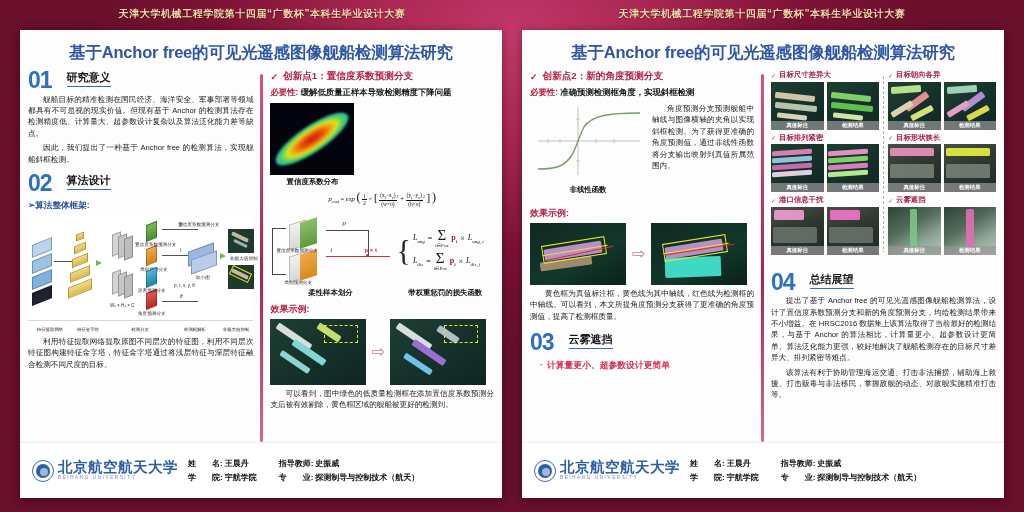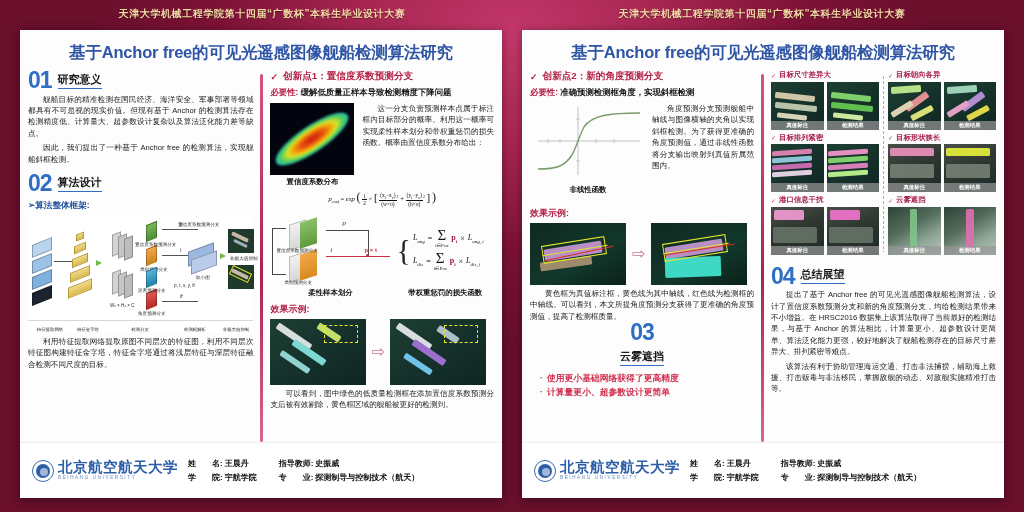--- a/index.html
+++ b/index.html
@@ -51,21 +51,21 @@
     background: linear-gradient(180deg, #d4557f, #a92252 55%, #d9668b);
     border-radius: 2px; flex: 0 0 auto;
   }
   .dotdiv {
     width: 1px; margin: 6px 4px;
     background-image: linear-gradient(#b0b0b0 55%, transparent 0);
     background-size: 1px 5px; flex: 0 0 auto;
   }
 
   
-  .sec { display: flex; align-items: center; gap: 6px; margin-bottom: 3px; }
+  .sec { display: flex; align-items: flex-start; gap: 15px; margin-bottom: 3px; }
   .sec .num {
     color: #2e6fc4; font-size: 23px; font-weight: bold;
     line-height: .9; letter-spacing: -1px;
   }
   .sec .nm {
     color: #17181a; font-size: 11px; font-weight: bold;
     border-bottom: 1.6px solid #2e6fc4; padding-bottom: 1px;
   }
 
   .body-t {
@@ -337,23 +337,20 @@
           <span class="k">必要性:</span>
           <span class="v">缓解低质量正样本导致检测精度下降问题</span>
         </div>
 
         <div style="display:flex; gap:8px; align-items:flex-start;">
           <div>
             <div class="heat">
               <div class="blob"></div>
             </div>
             <div class="cap">置信度系数分布</div>
-          </div>
-          <div style="flex:1;">
-            <div class="body-t" style="margin-top:0;">这一分支负责预测样本点属于标注框内目标部分的概率。利用这一概率可实现柔性样本划分和带权重惩罚的损失函数。概率由置信度系数分布给出：</div>
           </div>
         </div>
 
         <div class="gform">
           <span style="font-style:italic;">p<sub style="font-size:4px;">conf</sub></span> =
           <span style="font-style:italic;">exp</span>
           <span style="font-size:12px;">(</span>
           <span style="display:inline-block; vertical-align:middle;">
             <span class="frac"><span class="top">1</span><span>2</span></span>
           </span>
@@ -528,26 +525,25 @@
           <div class="photo dark" style="width:96px; height:62px;">
             <div class="ship" style="left:14px; top:20px; width:58px; height:12px; background:#b78fc4; transform:rotate(-9deg);"></div>
             <div class="ship" style="left:14px; top:34px; width:56px; height:20px; background:#3fd8c4; transform:rotate(-2deg);"></div>
             <div class="bx" style="left:12px; top:16px; width:64px; height:18px; transform:rotate(-9deg);"></div>
             <div style="position:absolute; left:12px; top:25px; width:66px; height:1px; background:#e8e82c; transform:rotate(-9deg);"></div>
             <div style="position:absolute; left:14px; top:26px; width:70px; height:1px; background:#e02a2a; transform:rotate(-9deg);"></div>
           </div>
         </div>
         <div class="body-t">黄色框为真值标注框，黄色线为其中轴线，红色线为检测框的中轴线。可以看到，本文所提角度预测分支获得了更准确的角度预测值，提高了检测框质量。</div>
 
-        <div class="sec" style="flex-direction:column;">
+        <div class="sec" style="margin-top:10px;">
           <span class="num">03</span>
           <span class="nm">云雾遮挡</span>
         </div>
         <ul class="bullets">
-          <li>使用更小基础网络获得了更高精度</li>
           <li>计算量更小、超参数设计更简单</li>
         </ul>
       </div>
 
       <div class="vdiv"></div>
 
       <div class="col" style="width:226px;">
 
         <div style="display:flex;">
 
@@ -675,21 +671,21 @@
                 </div>
                 <div class="photo cloud">
                   <div class="ship" style="left:22px; top:2px; width:8px; height:44px; background:#e06fb0; opacity:.9;"></div>
                   <div class="tilelab">检测结果</div>
                 </div>
               </div>
             </div>
           </div>
         </div>
 
-        <div class="sec" style="margin-top:8px;">
+        <div class="sec" style="margin-top:14px;">
           <span class="num">04</span>
           <span class="nm">总结展望</span>
         </div>
         <div class="body-t">提出了基于 Anchor free 的可见光遥感图像舰船检测算法，设计了置信度系数预测分支和新的角度预测分支，均给检测结果带来不小增益。在 HRSC2016 数据集上该算法取得了当前最好的检测结果，与基于 Anchor 的算法相比，计算量更小、超参数设计更简单、算法泛化能力更强，较好地解决了舰船检测存在的目标尺寸差异大、排列紧密等难点。</div>
         <div class="body-t">该算法有利于协助管理海运交通、打击非法捕捞，辅助海上救援、打击贩毒与非法移民，掌握敌舰的动态、对敌舰实施精准打击等。</div>
       </div>
     </div>
 
     <div class="foot">
       <div class="logo">

